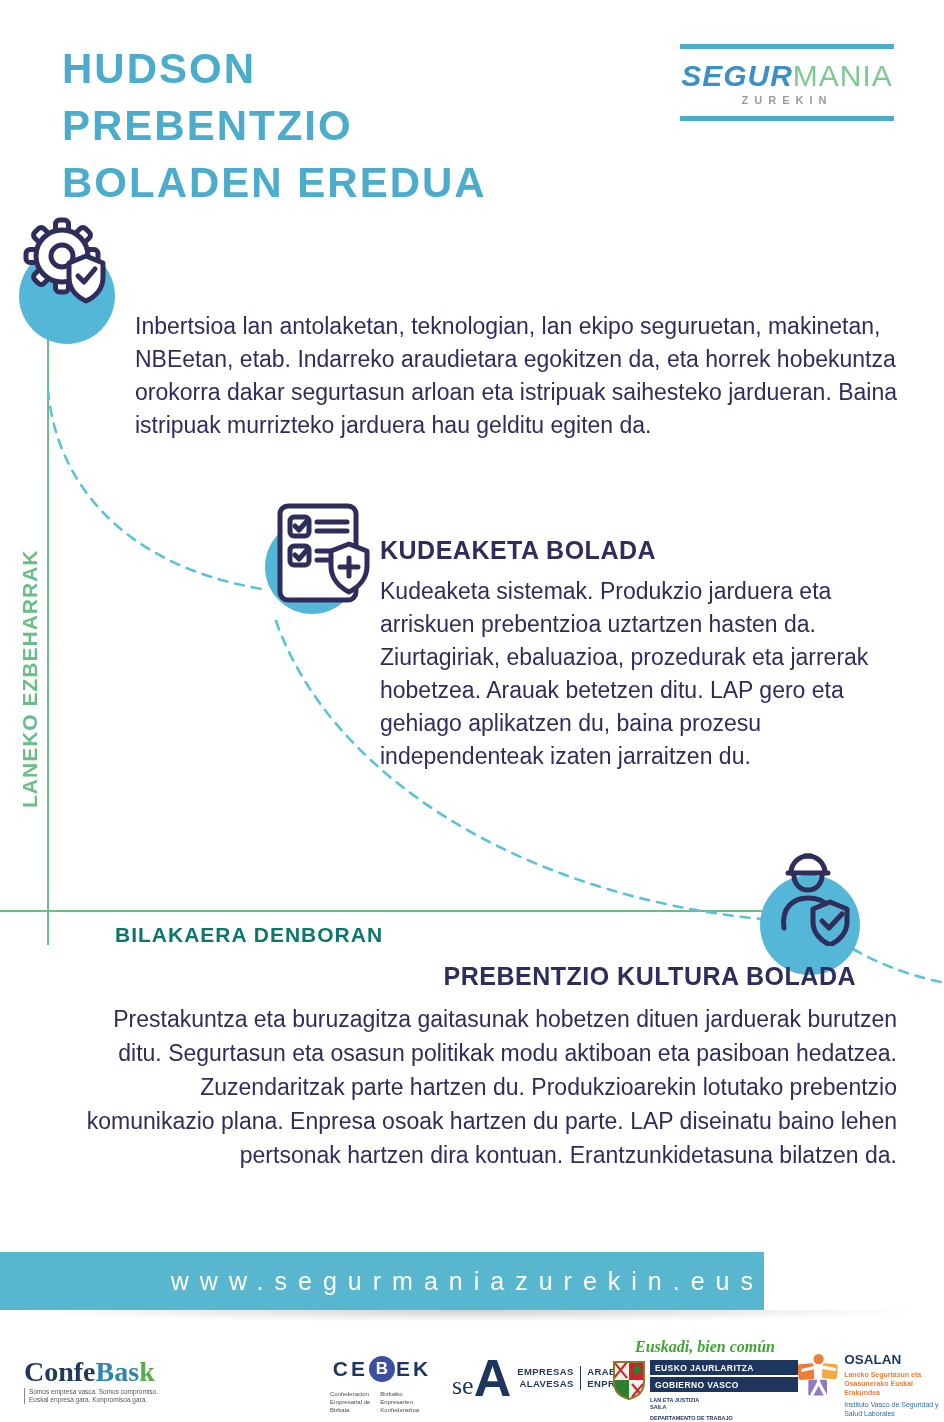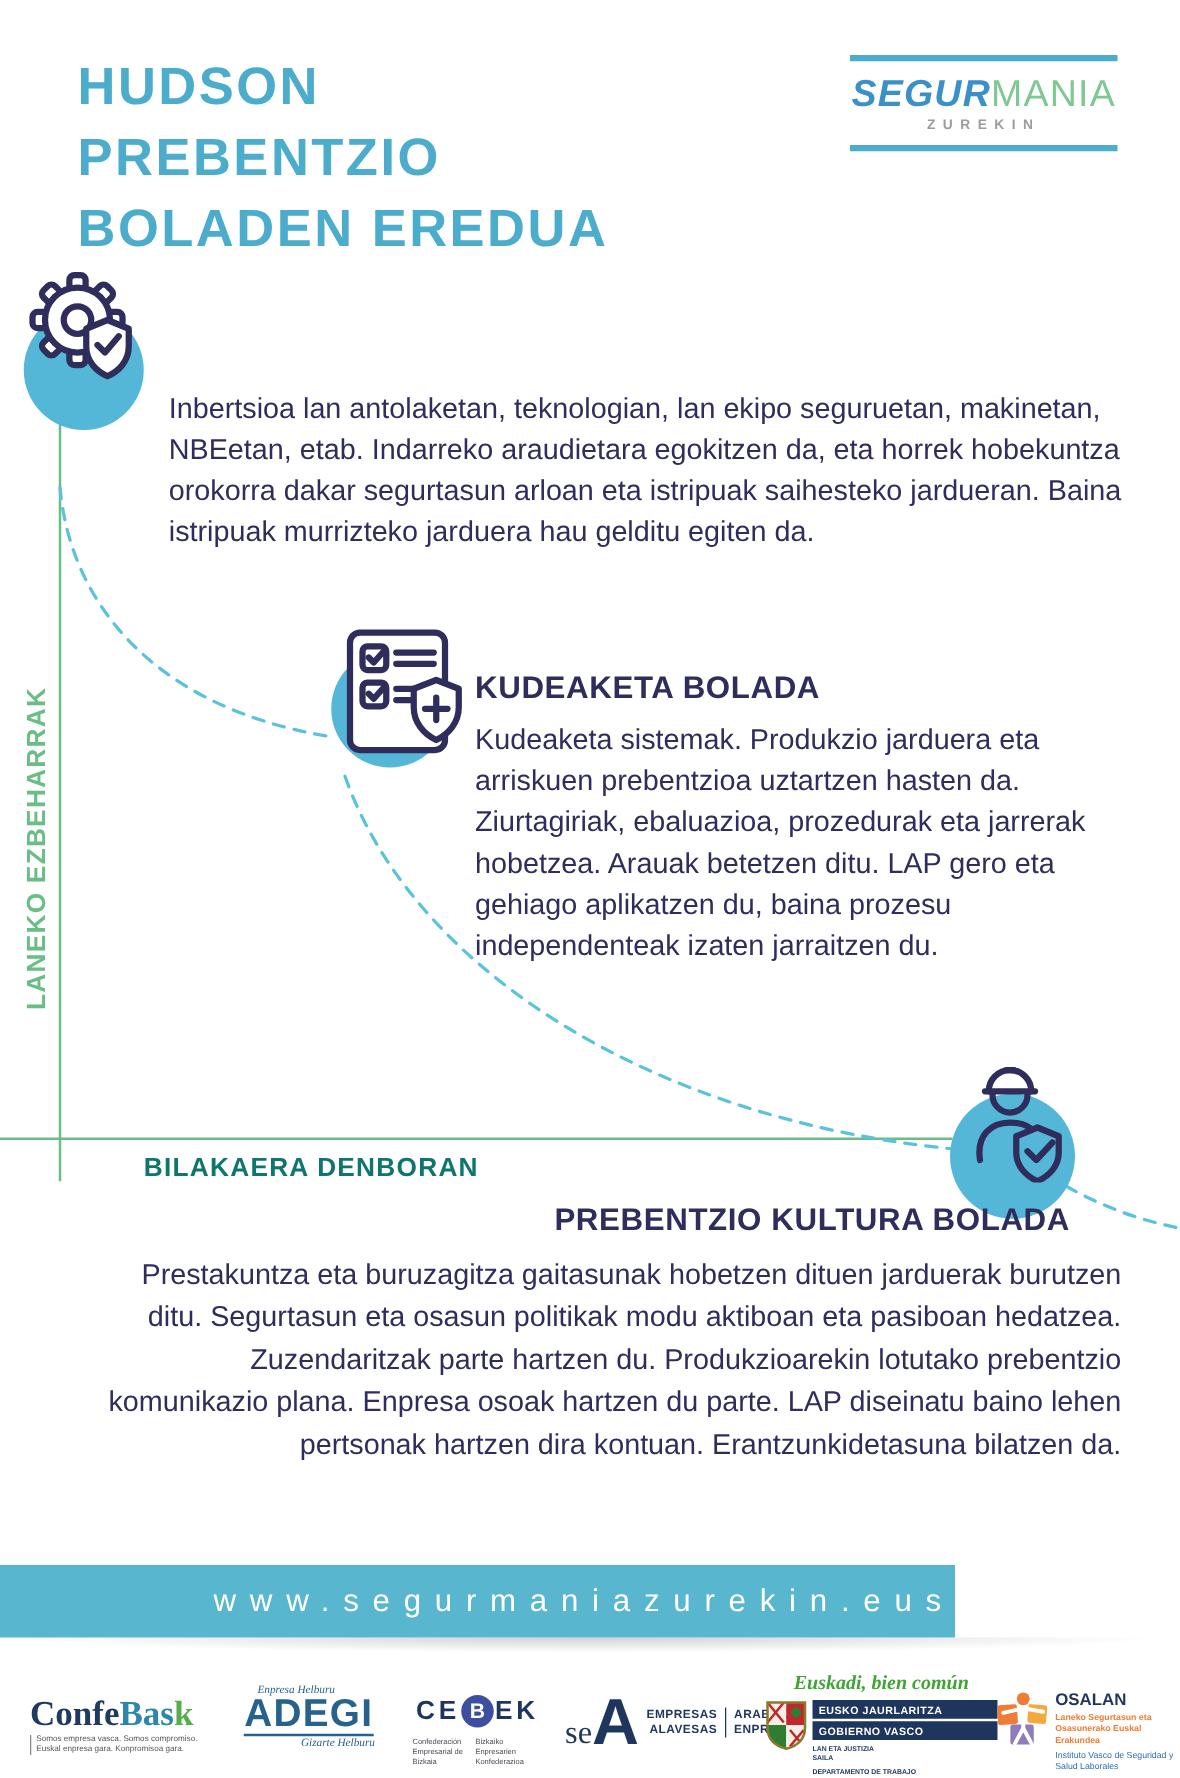--- a/index.html
+++ b/index.html
@@ -202,25 +202,20 @@
   <div class="urlshadow"></div>
 
   <div class="partners">
 
     <div class="plogo confebask">
       <div class="cb-name"><span class="cb-confe">Confe</span><span class="cb-bas">Bas</span><span class="cb-k">k</span></div>
       <div class="cb-tag">Somos empresa vasca. Somos compromiso.
 Euskal enpresa gara. Konpromisoa gara.</div>
     </div>
 
-    <div class="plogo adegi">
-      <div class="ad-script">Enpresa Helburu</div>
-      <div class="ad-name">ADEGI</div>
-      <div class="ad-script2">Gizarte Helburu</div>
-    </div>
 
     <div class="plogo cebek">
       <div class="ce-row">
         <span class="ce-txt">CE</span>
         <span class="ce-bubble">B</span>
         <span class="ce-txt">EK</span>
       </div>
       <div class="ce-cols">
         <div class="ce-col">Confederación
 Empresarial de

